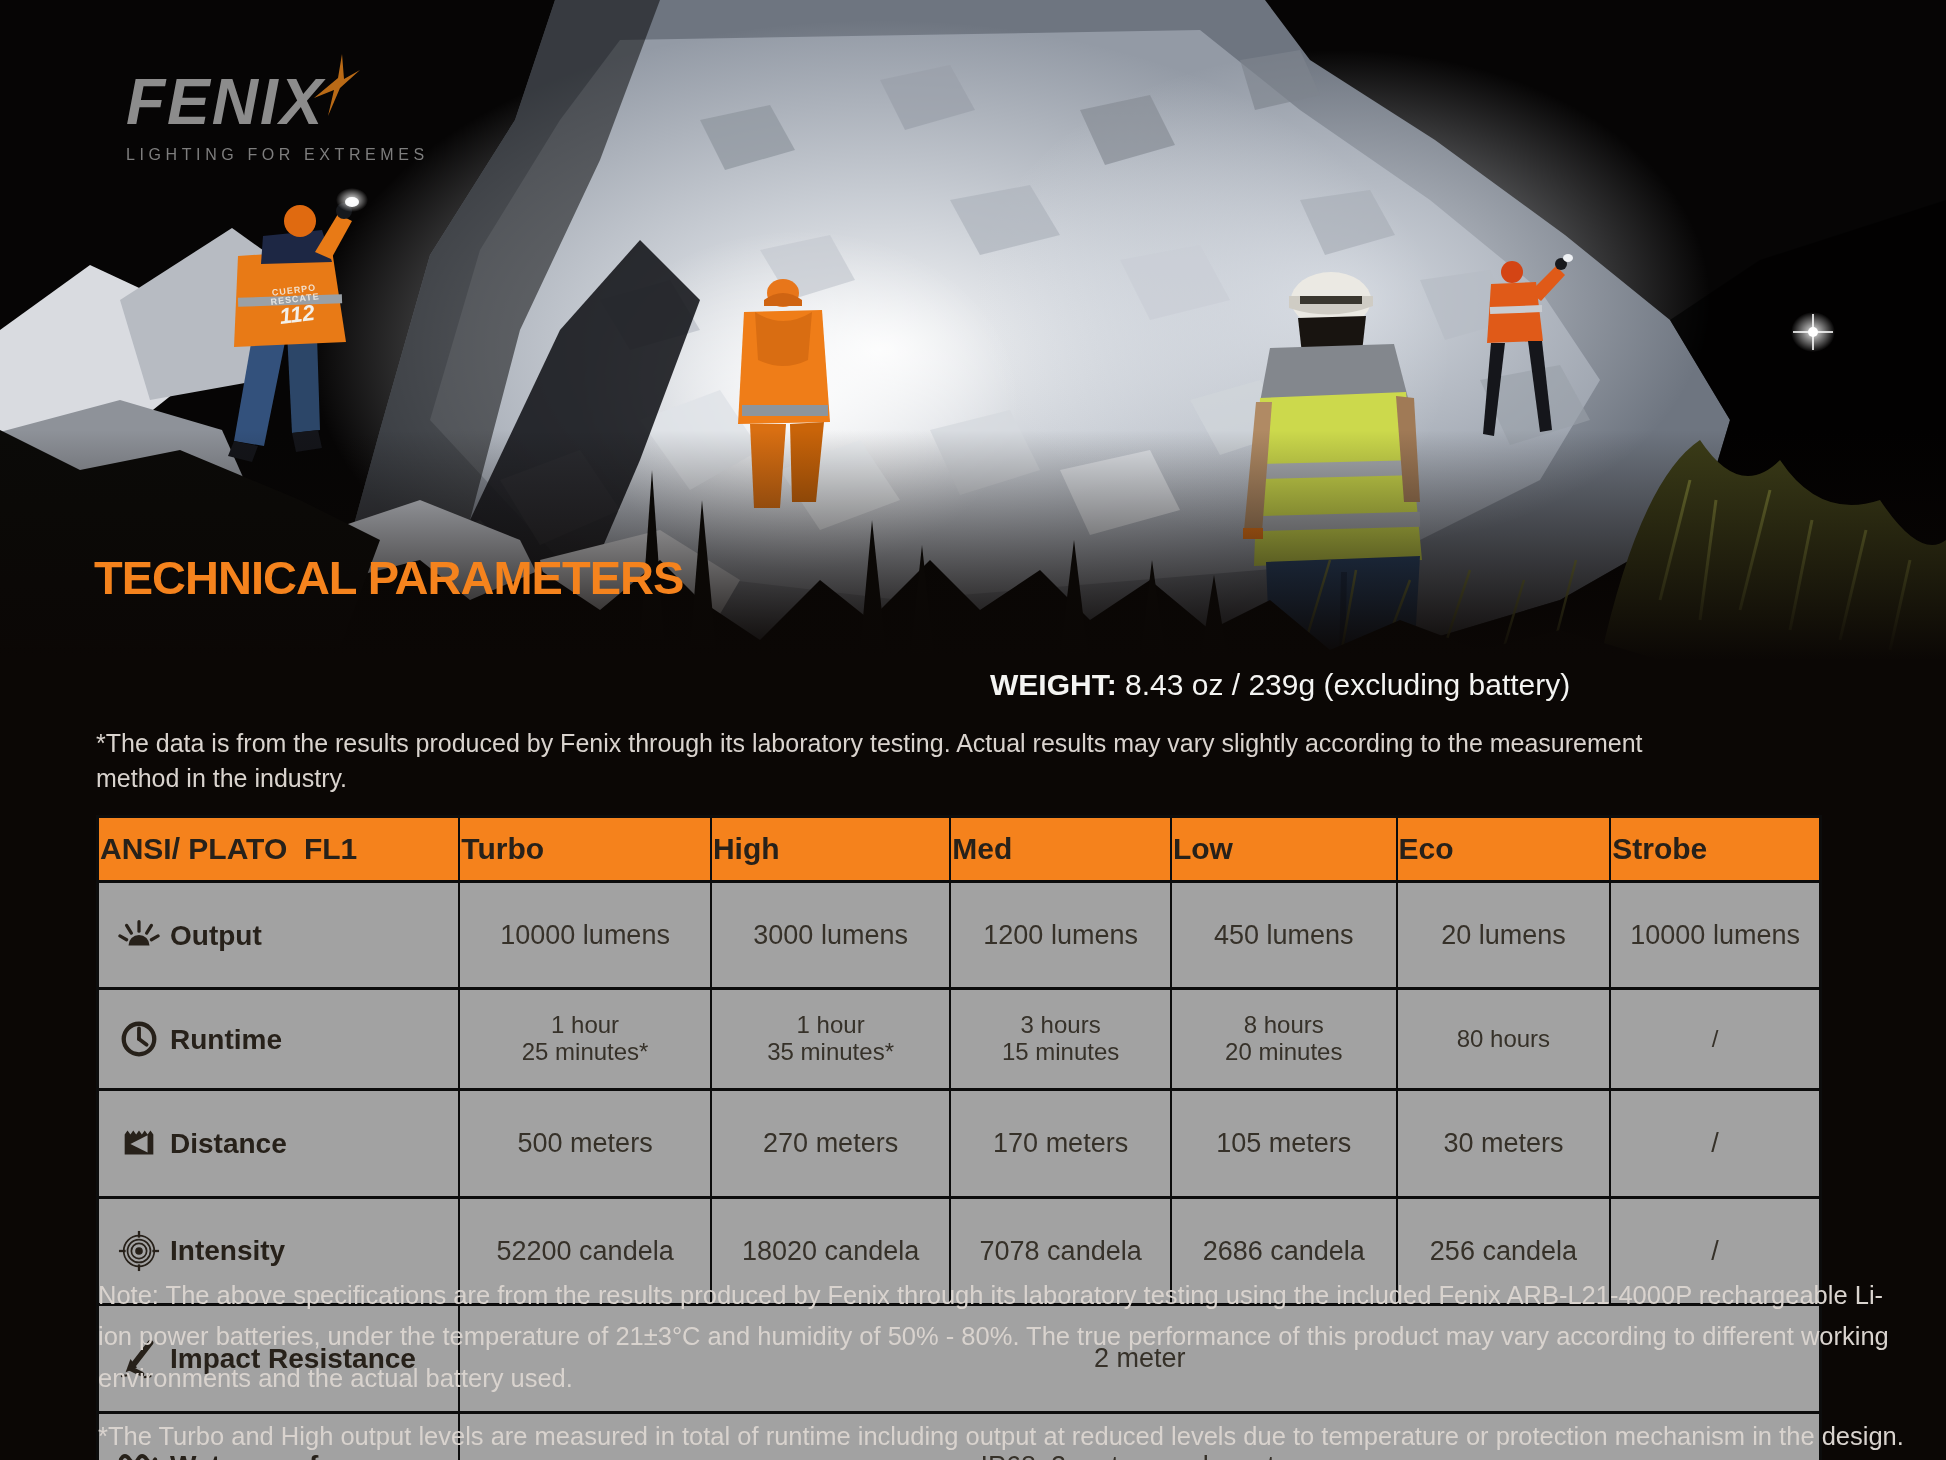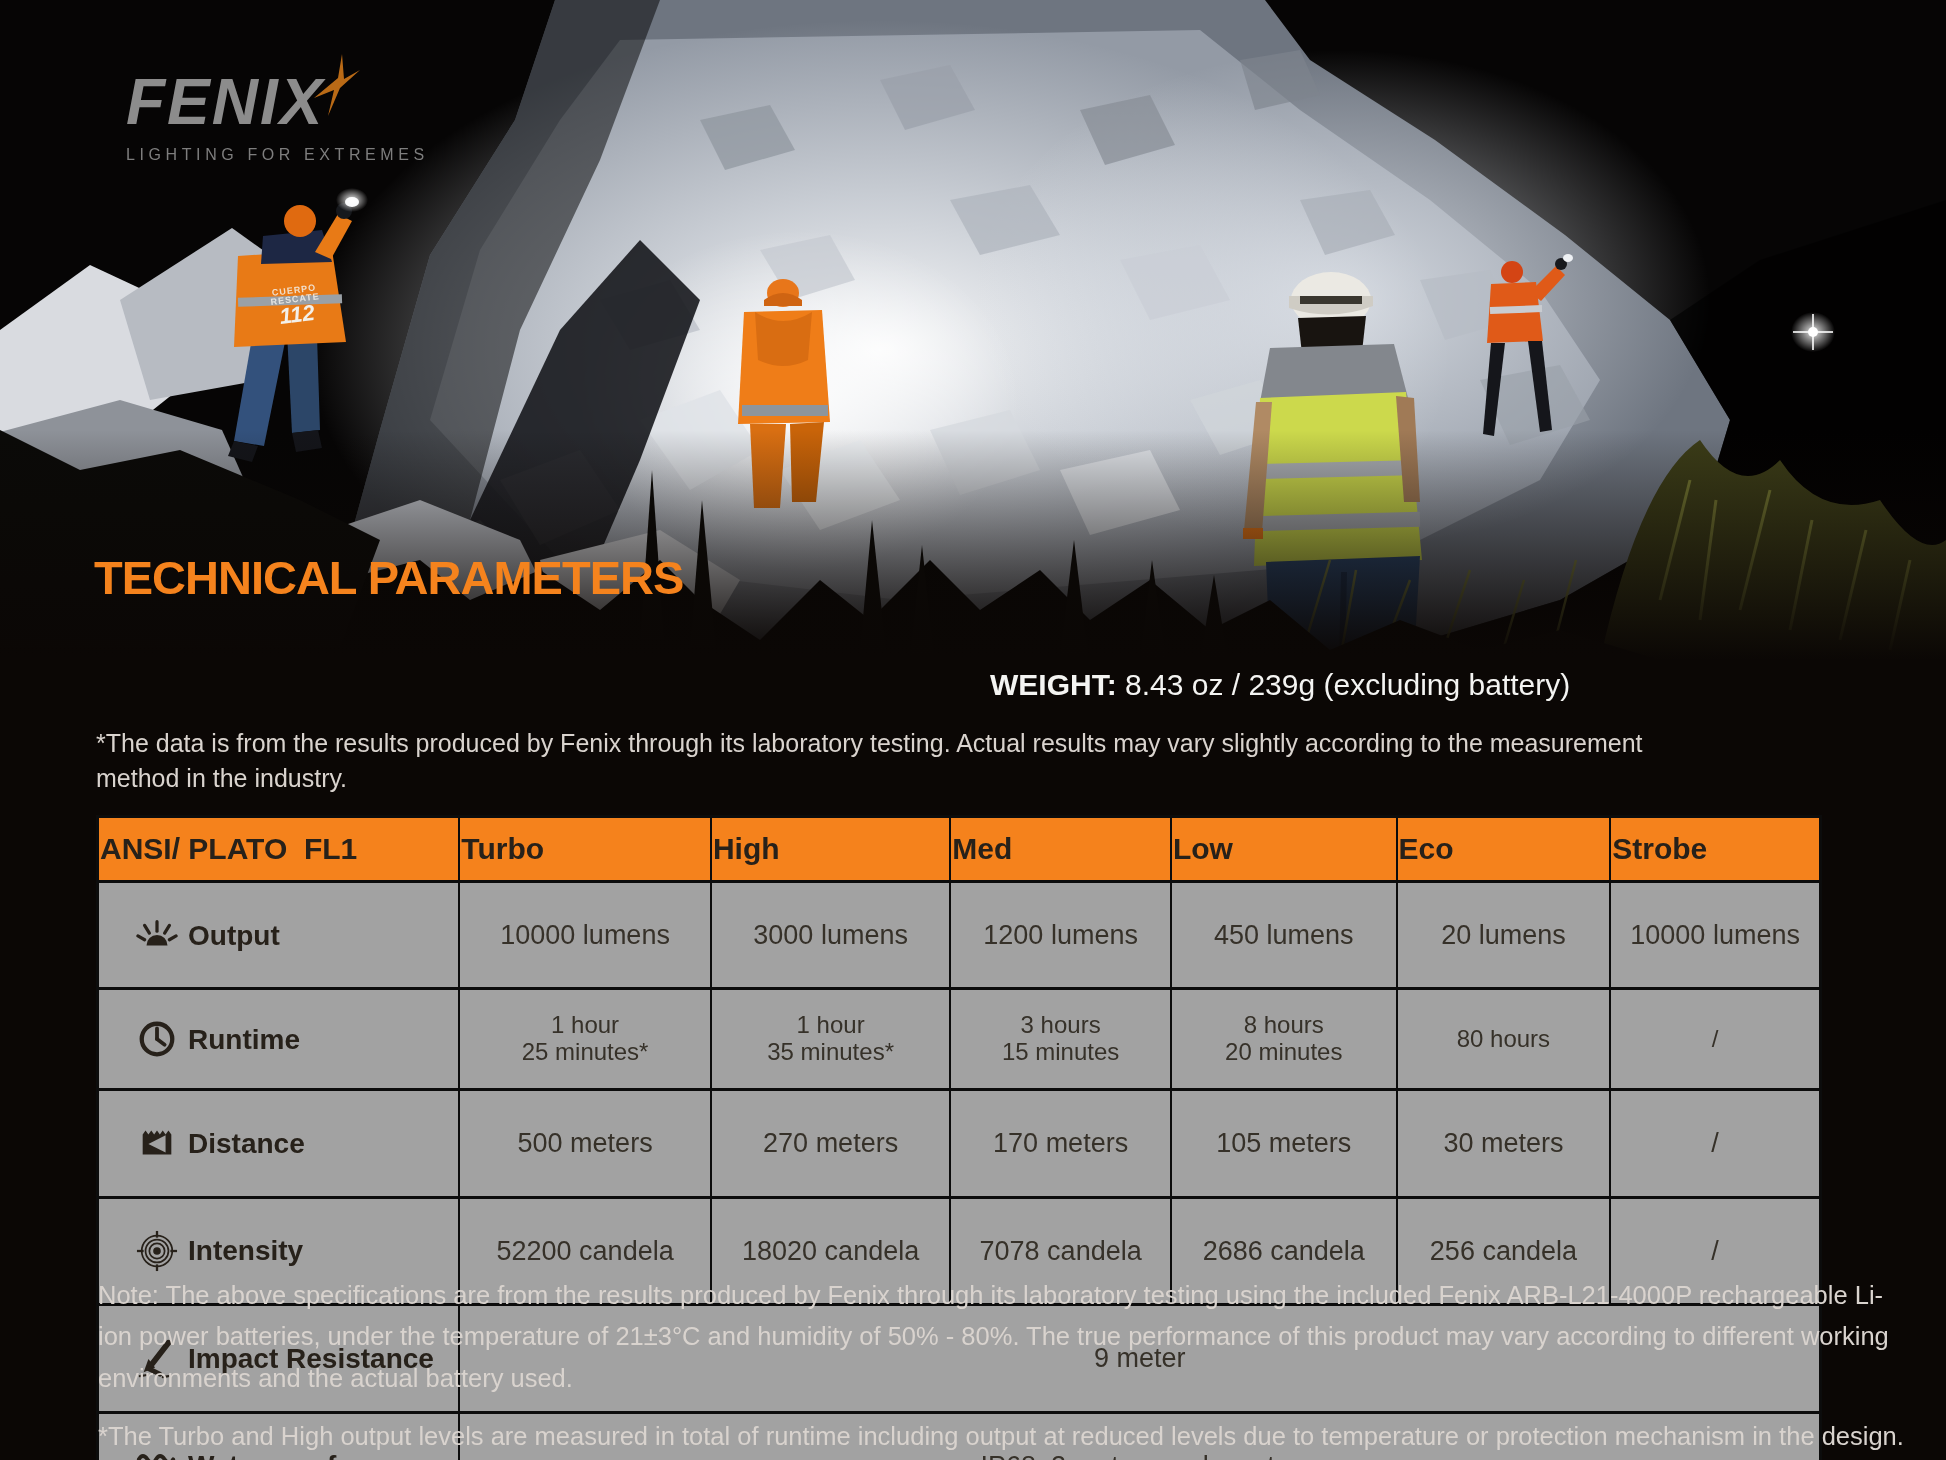--- a/index.html
+++ b/index.html
@@ -31,21 +31,21 @@
   table.spec{position:absolute;left:96px;top:815px;width:1726px;border-collapse:collapse;
         table-layout:fixed;background:#a2a2a2;border:3px solid #0c0c0c;}
   table.spec th{background:#f5821c;color:#27211a;font-size:30px;font-weight:bold;
         height:60px;border:2px solid #0c0c0c;border-bottom-width:3px;text-align:left;}
   table.spec th.first{white-space:pre;}
   table.spec td{border:2px solid #0c0c0c;border-top-width:3px;border-bottom-width:3px;
         font-size:27px;color:#363129;text-align:center;height:54px;white-space:pre-line;
         line-height:1.12;}
   tr.r-runtime td{font-size:24px;}
   td.lab{text-align:left;}
-  .labwrap{display:flex;align-items:center;gap:10px;padding-left:36px;}
+  .labwrap{display:flex;align-items:center;gap:10px;padding-left:18px;}
   .labwrap .txt{font-size:28px;font-weight:bold;color:#27211a;white-space:nowrap;}
   .rowicon{flex:0 0 auto;}
   
   .notes{position:absolute;left:98px;top:1258px;width:1812px;font-size:25.5px;
         line-height:1.62;color:#d9d3ce;}
   .notes p{margin:17px 0 4px 0;}
 </style>
 </head>
 <body>
 
@@ -357,21 +357,21 @@
             <polygon points="8,37 20,32 13,23" fill="#27211a"></polygon>
             <path d="M13,33 L25,39" stroke="#27211a" stroke-width="5" stroke-linecap="round"></path>
             <g stroke="#27211a" stroke-width="2.2" stroke-linecap="round">
               <line x1="4" y1="41" x2="10" y2="40"></line>
                   <line x1="28" y1="42" x2="34" y2="41"></line>
             </g>
           </svg>
           <span class="txt">Impact Resistance</span>
         </div>
       </td>
-      <td colspan="6">9 meter</td>
+      <td colspan="6">2 meter</td>
     </tr>
 
     <tr class="r-waterproof">
       <td class="lab">
         <div class="labwrap">
           <svg class="rowicon" width="42" height="42" viewBox="0 0 44 44">
             <path d="M3,15 q4,-7 9,0 t9,0 t9,0 t9,0" fill="none" stroke="#27211a" stroke-width="4" stroke-linecap="round"></path>
             <rect x="19" y="18" width="6" height="10" fill="#27211a"></rect>
             <polygon points="14,27 30,27 22,38" fill="#27211a"></polygon>
           </svg>

